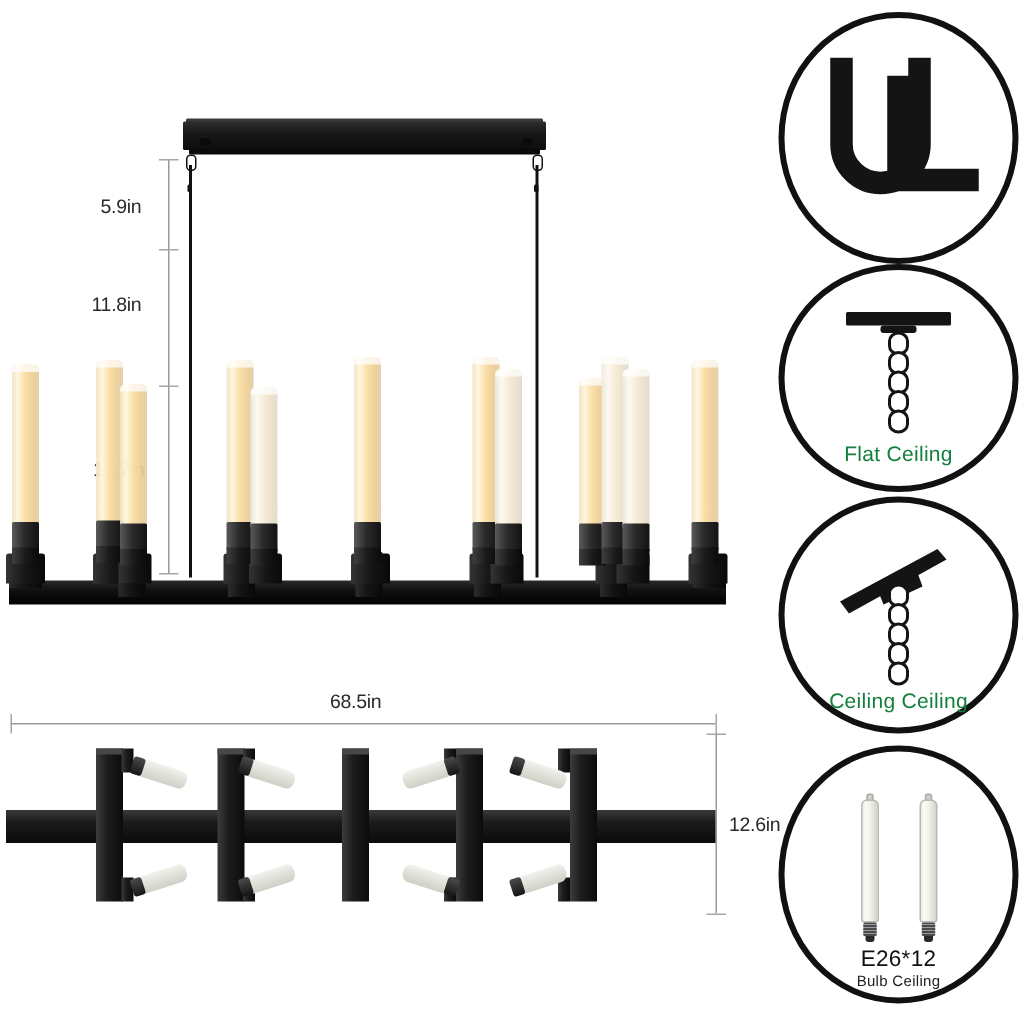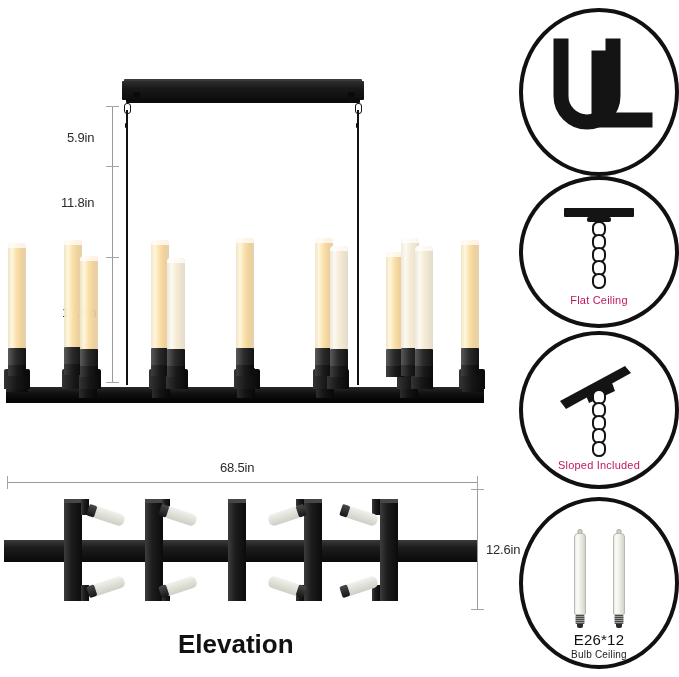--- a/index.html
+++ b/index.html
@@ -109,21 +109,21 @@
   }
 
   
   #badges{position:absolute;left:519px;top:0;width:160px;height:677px;}
   .badge{position:absolute;left:0;width:160px;}
   .badge .ring{
     position:absolute;left:0;top:0;width:100%;height:100%;
     border:4px solid #111;border-radius:50%;box-sizing:border-box;background:#fff;
   }
   .badge-cap{
-    position:absolute;width:100%;text-align:center;font-size:11px;color:#be185d;
+    position:absolute;width:100%;text-align:center;font-size:14px;color:#15803d;
     letter-spacing:0.2px;
   }
   .badge-cap.small{font-size:10px;color:#222;}
   .badge-cap.big{font-size:15px;color:#111;}
 
   
   .ul-wrap{position:absolute;left:0;top:0;width:100%;height:100%;}
 
   
   .ceil-bar{position:absolute;background:#141414;border-radius:1px;}
@@ -359,21 +359,20 @@
     </div>
     <div class="plan-bulb" style="left:268px;top:128px;width:34px;height:12px;transform:rotate(18deg);">
       <div class="pb-body"></div>
       <div class="pb-cap" style="left:30px;top:0;width:8px;height:12px;"></div>
     </div>
     <div class="plan-bulb" style="left:344px;top:128px;width:34px;height:12px;transform:rotate(-18deg);">
       <div class="pb-body"></div>
       <div class="pb-cap" style="left:-4px;top:0;width:8px;height:12px;"></div>
     </div>
 
-    <div class="plan-label" style="left:178px;top:177px;">Elevation</div>
   </div>
 
   <div id="badges">
 
     <div class="badge" style="top:8px;height:168px;">
       <div class="ring"></div>
       <svg class="ul-wrap" viewBox="0 0 160 168">
         <path d="M42 38 L42 88 A26 26 0 0 0 94 88 L94 38" fill="none" stroke="#141414" stroke-width="15" stroke-linecap="square"></path>
         <path d="M80 50 L80 112 L126 112" fill="none" stroke="#141414" stroke-width="15" stroke-linecap="square"></path>
       </svg>
@@ -395,21 +394,21 @@
       <div class="ring"></div>
       <svg class="ul-wrap" viewBox="0 0 160 158">
         <polygon points="41,70 106,35 112,42 47,78" fill="#141414"></polygon>
         <polygon points="66,62 92,49 96,60 70,72" fill="#141414"></polygon>
       </svg>
       <div class="chain-link" style="left:73px;top:58px;width:14px;height:16px;"></div>
       <div class="chain-link" style="left:73px;top:71px;width:14px;height:16px;"></div>
       <div class="chain-link" style="left:73px;top:84px;width:14px;height:16px;"></div>
       <div class="chain-link" style="left:73px;top:97px;width:14px;height:16px;"></div>
       <div class="chain-link" style="left:73px;top:110px;width:14px;height:16px;"></div>
-      <div class="badge-cap" style="top:128px;">Sloped Included</div>
+      <div class="badge-cap" style="top:128px;">Ceiling Ceiling</div>
     </div>
 
     <div class="badge" style="top:497px;height:172px;">
       <div class="ring"></div>
 
       <div class="e26" style="left:55px;top:36px;width:12px;height:94px;">
         <div class="tip" style="top:-4px;height:7px;"></div>
         <div class="tube" style="height:82px;"></div>
         <div class="screw" style="top:82px;width:9px;height:9px;"></div>
         <div class="screwtip" style="top:91px;width:6px;height:4px;"></div>

